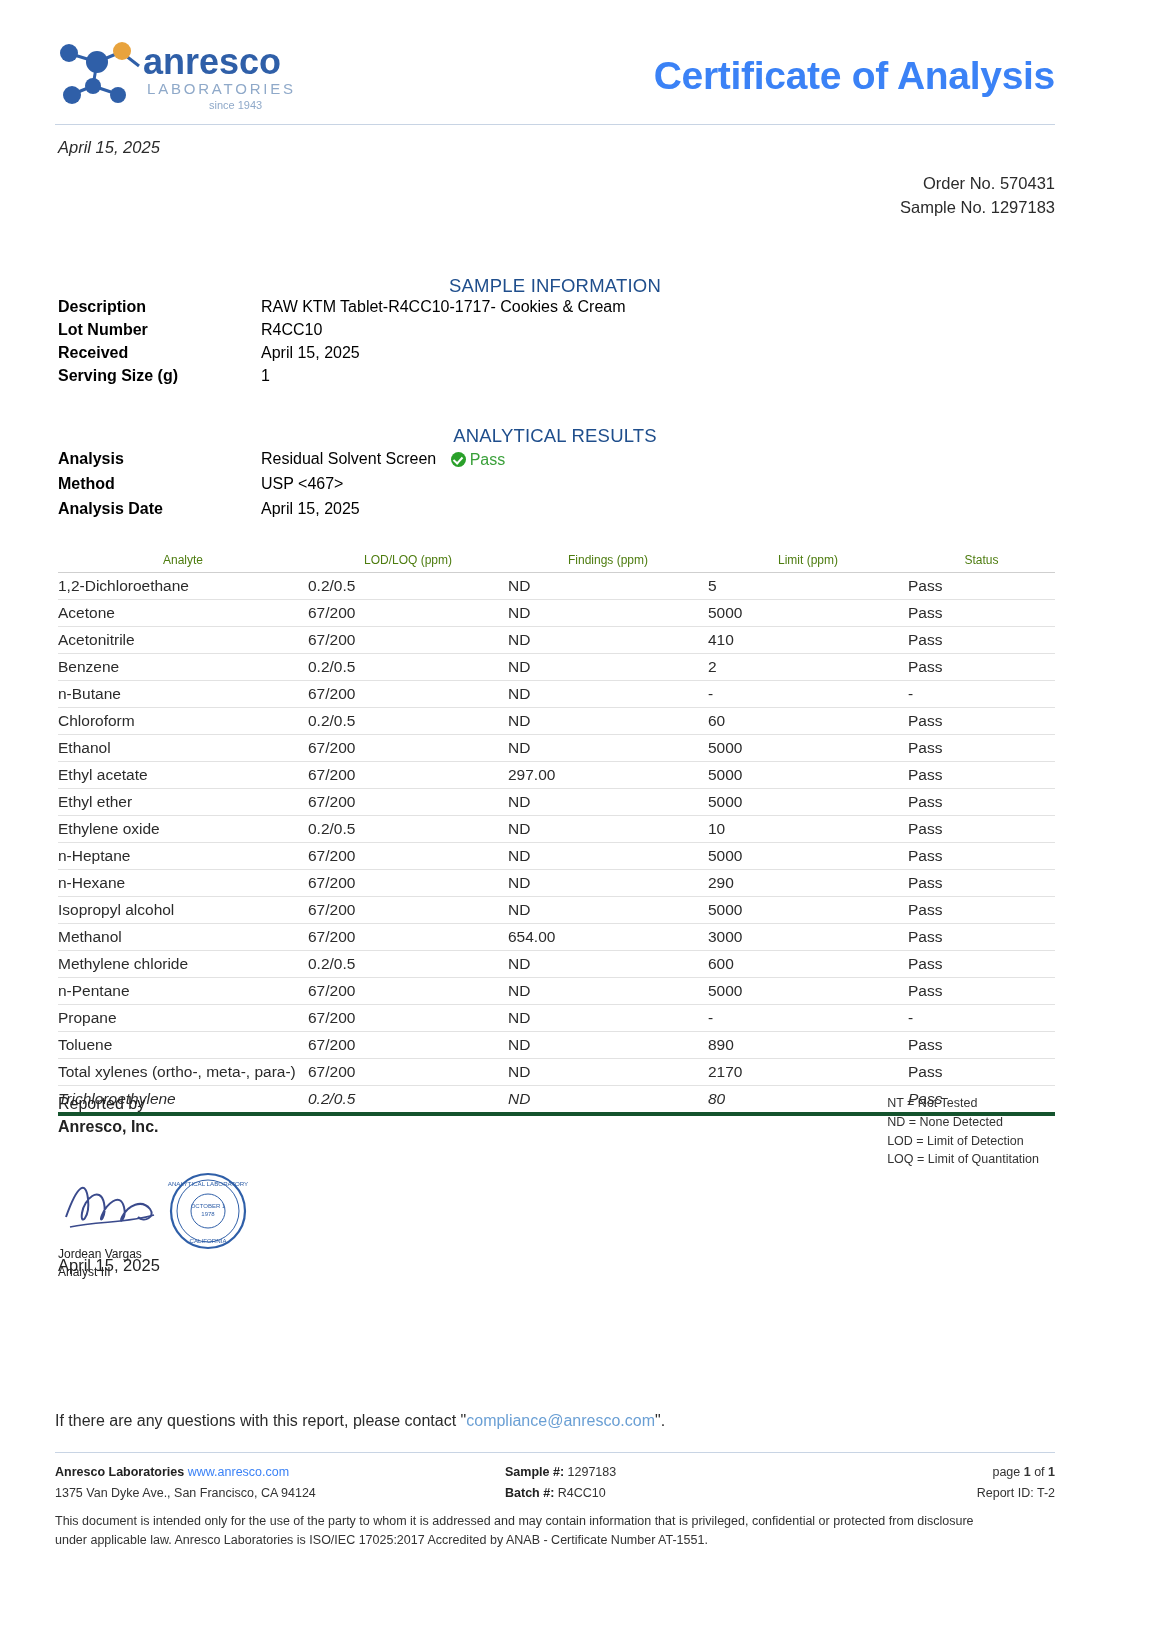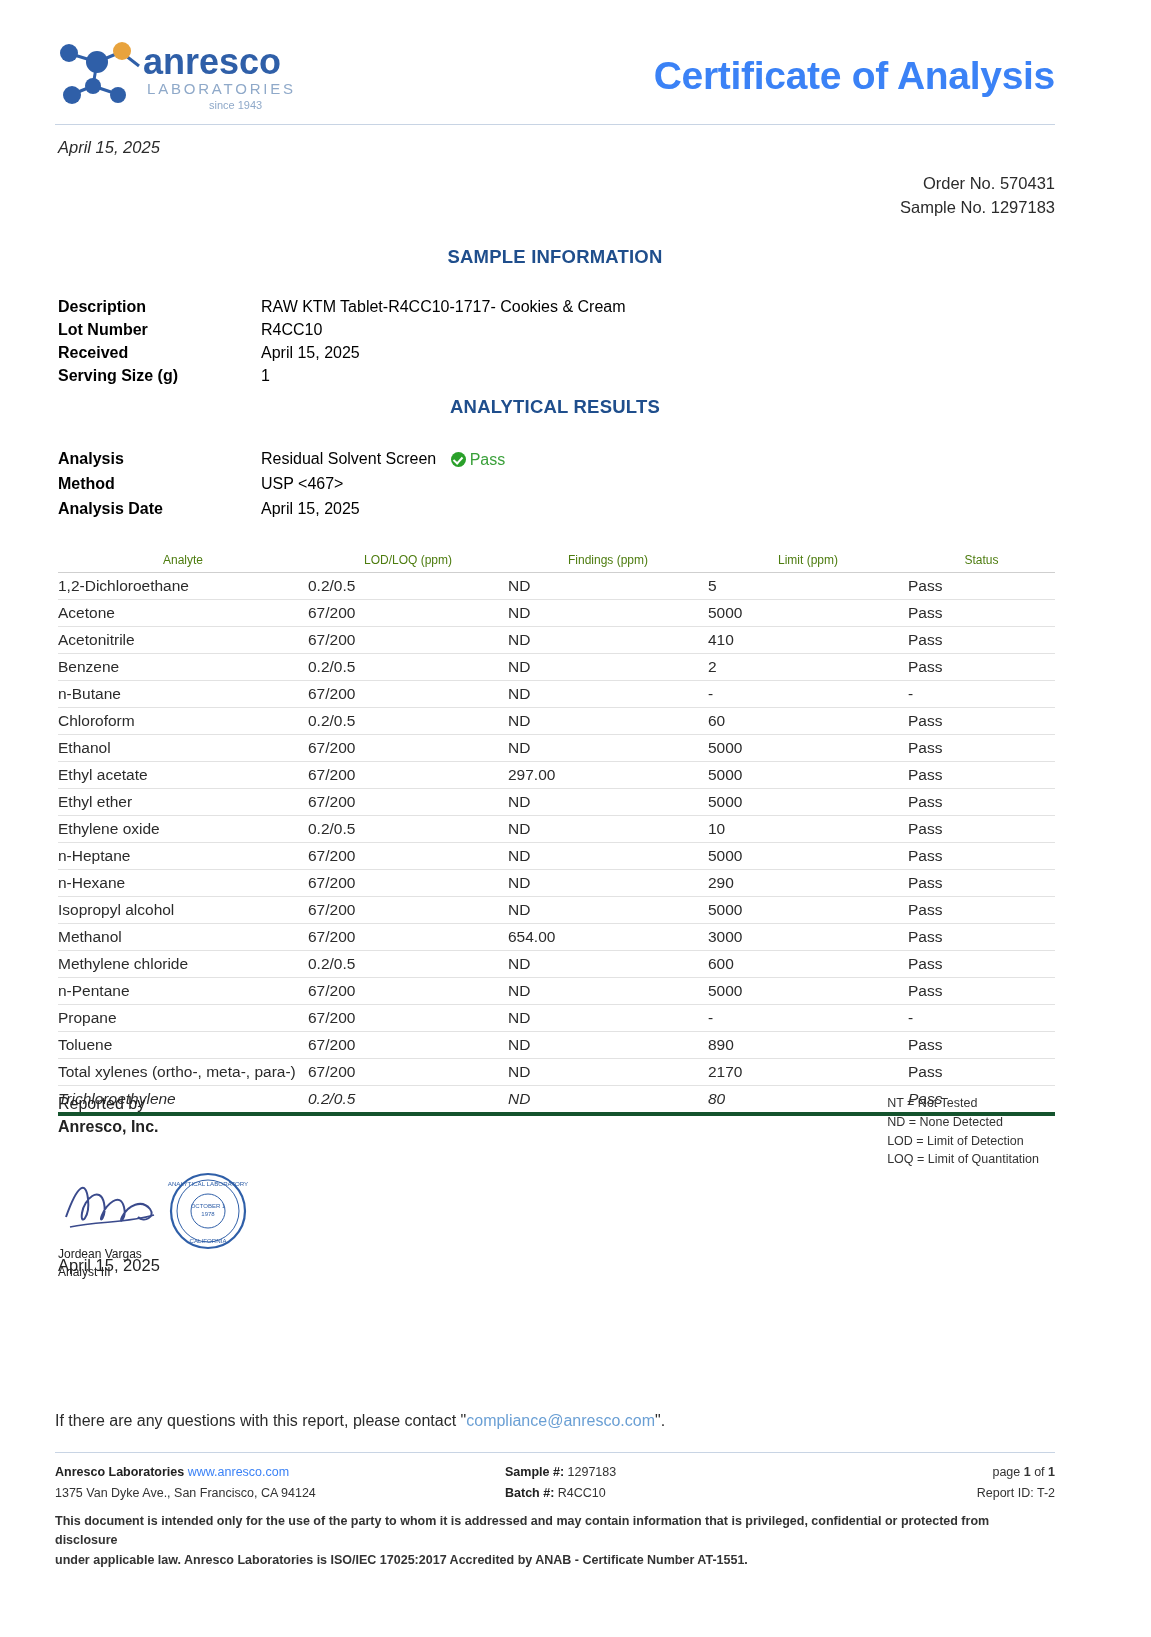--- a/index.html
+++ b/index.html
@@ -74,23 +74,24 @@
     font-size: 16.5px;
     color: #2b2b2b;
     line-height: 1.45;
   }
 
   .section-title {
     position: absolute;
     width: 1000px;
     text-align: center;
     color: #1f4e8c;
-    font-weight: bold;
+    font-weight: normal;
     font-size: 18.5px;
     letter-spacing: 0.2px;
+    margin-top: 29px;
   }
   #sample-info-title { top: 246px; }
   #analytical-title { top: 396px; }
 
   .info-rows { position: absolute; top: 298px; left: 3px; width: 900px; }
   .info-rows .row { position: relative; height: 23px; }
   .info-rows .k { position: absolute; left: 0; font-weight: bold; font-size: 16px; }
   .info-rows .v { position: absolute; left: 203px; font-size: 16px; }
 
   .analysis-rows { position: absolute; top: 450px; left: 3px; width: 900px; }
@@ -236,21 +237,20 @@
   .footer .fc { position: absolute; left: 450px; top: 0; line-height: 1.65; }
   .footer .fc b { color: #222; }
   .footer .fr { position: absolute; right: 0; top: 0; text-align: right; line-height: 1.65; }
   .footer .legalese {
     position: absolute;
     left: 0;
     top: 50px;
     width: 1000px;
     line-height: 1.55;
     color: #333;
-    font-weight: bold;
   }
 </style>
 </head>
 <body>
 
 <div class="page">
   <div class="inner">
 
     <div class="header">
       <div class="logo">

